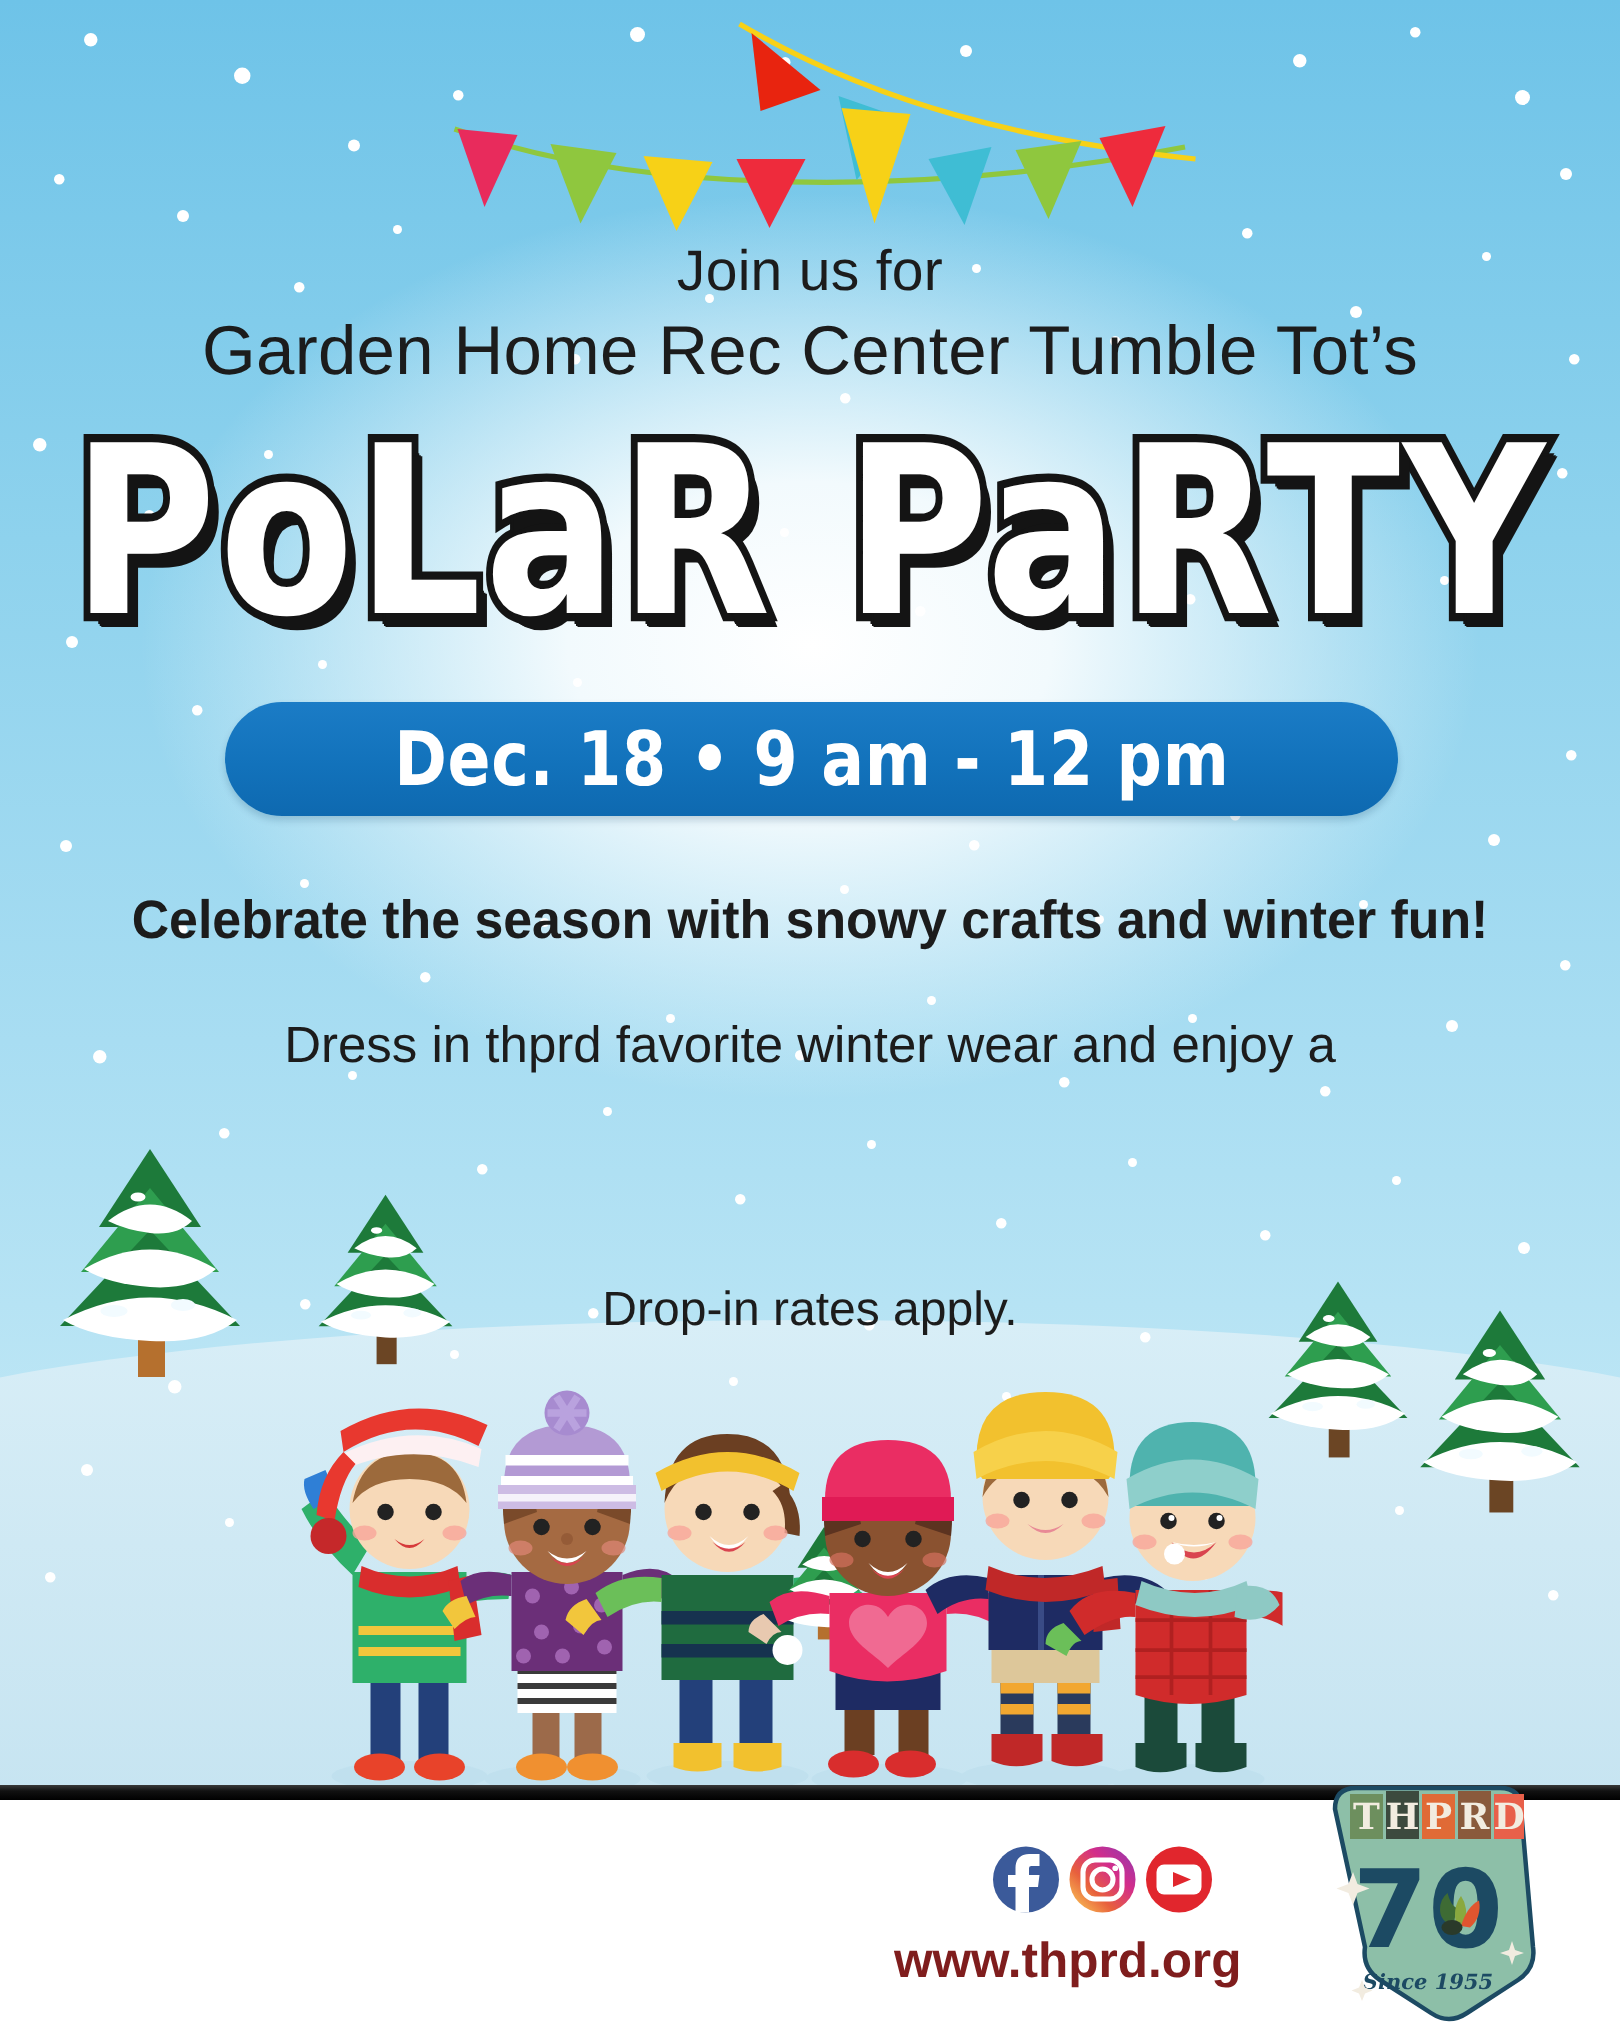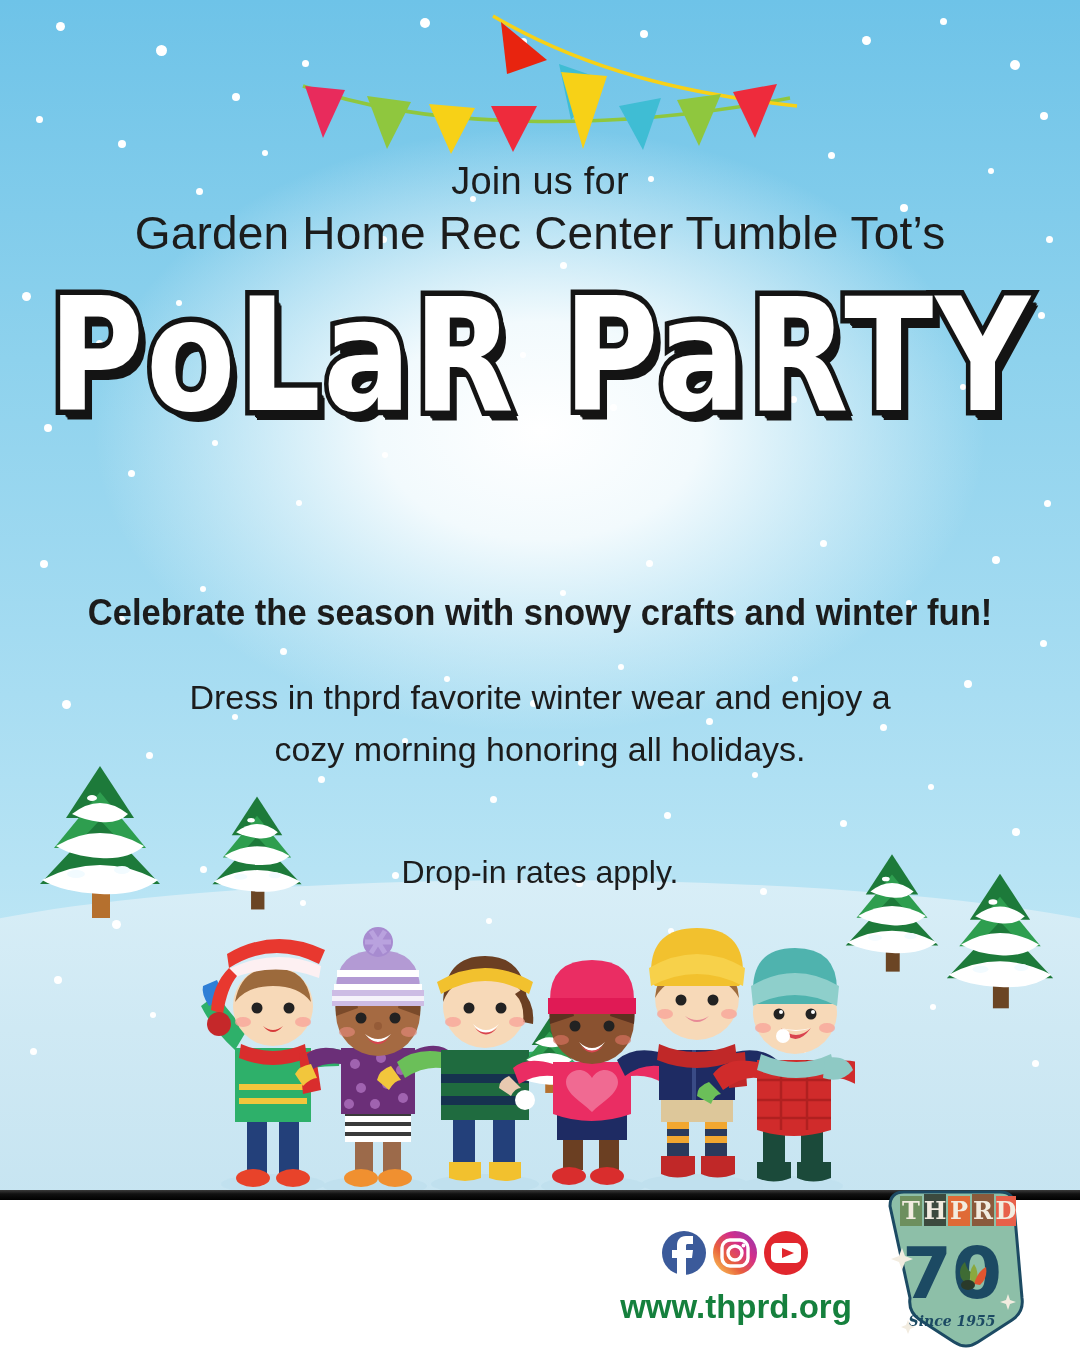--- a/index.html
+++ b/index.html
@@ -108,22 +108,22 @@
   #venue {
     position:absolute; left:38px; top:1236px; width:600px;
     font-size:39px; font-weight:700; color:#141414; letter-spacing:-.2px;
   }
   #address {
     position:absolute; left:38px; top:1285px; width:600px;
     font-size:30px; font-weight:400; color:#1c1c1c;
   }
   #social { position:absolute; left:660px; top:1227px; width:150px; height:52px; }
   #website {
-    position:absolute; left:596px; top:1288px; width:280px; text-align:center;
-    font-size:33px; font-weight:700; color:#15803d;
+    position:absolute; left:596px; top:1288px; width:280px; text-align:left;
+    font-size:33px; font-weight:700; color:#7f1d1d;
   }
   #logo { position:absolute; left:868px; top:1186px; width:168px; height:164px; }
 </style>
 </head>
 <body>
 
 <div id="poster">
 
   <div id="scene">
 
@@ -242,24 +242,26 @@
       </g>
     </svg>
 
     <div class="joinline" id="join-1">Join us for</div>
     <div class="joinline" id="join-2">Garden Home Rec Center Tumble Tot’s</div>
 
     <div id="title-wrap">
       <span id="title">PoLaR PaRTY</span>
     </div>
 
+    <div id="banner">
+      <span id="banner-text">Dec. 18 • 9 am - 12 pm</span>
+    </div>
 
     <div class="copy" id="tag">Celebrate the season with snowy crafts and winter fun!</div>
     <div class="copy" id="desc-1">Dress in thprd favorite winter wear and enjoy a</div>
-    <div class="copy" id="desc-2">cozy morning honoring all holidays.</div>
     <div class="copy" id="note">Drop-in rates apply.</div>
 
     <svg class="tree" style="left:30px;  top:762px; width:140px; height:160px;" viewBox="0 0 140 160">
       <rect x="62" y="118" width="18" height="38" fill="#b5702e"></rect>
       <polygon points="70,4 104,56 36,56" fill="#1d7a3a"></polygon>
       <polygon points="70,30 116,86 24,86" fill="#2e9e4f"></polygon>
       <polygon points="70,58 130,122 10,122" fill="#1d7a3a"></polygon>
       <path d="M42 52 q28 -22 56 0 q-10 10 -28 8 q-16 -2 -28 -8z" fill="#fff"></path>
       <path d="M26 84 q44 -26 88 0 q-16 14 -44 12 q-28 -2 -44 -12z" fill="#fff"></path>
       <path d="M12 118 q58 -30 116 0 q-20 16 -58 14 q-38 -2 -58 -14z" fill="#fff"></path>

